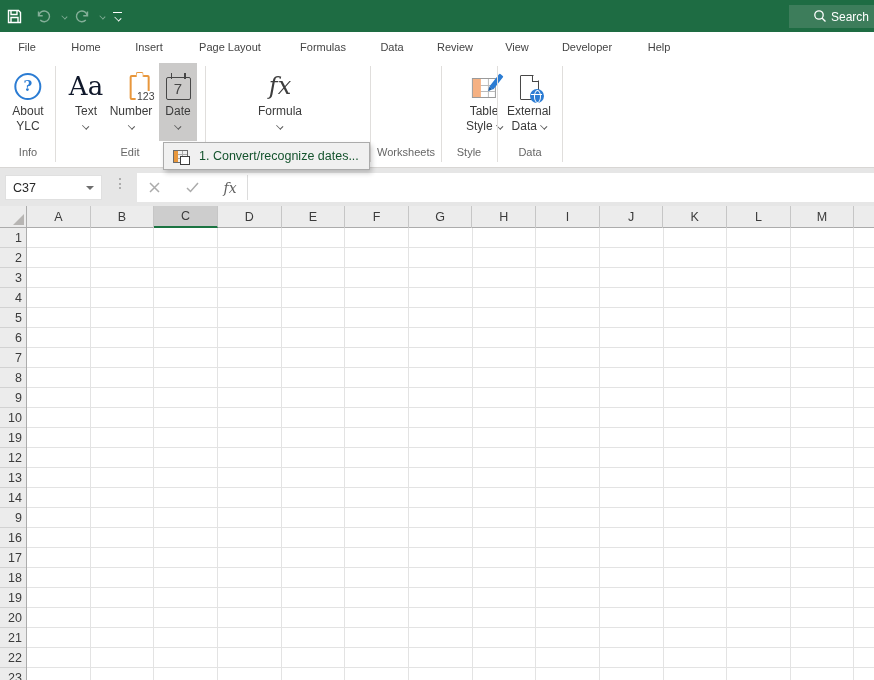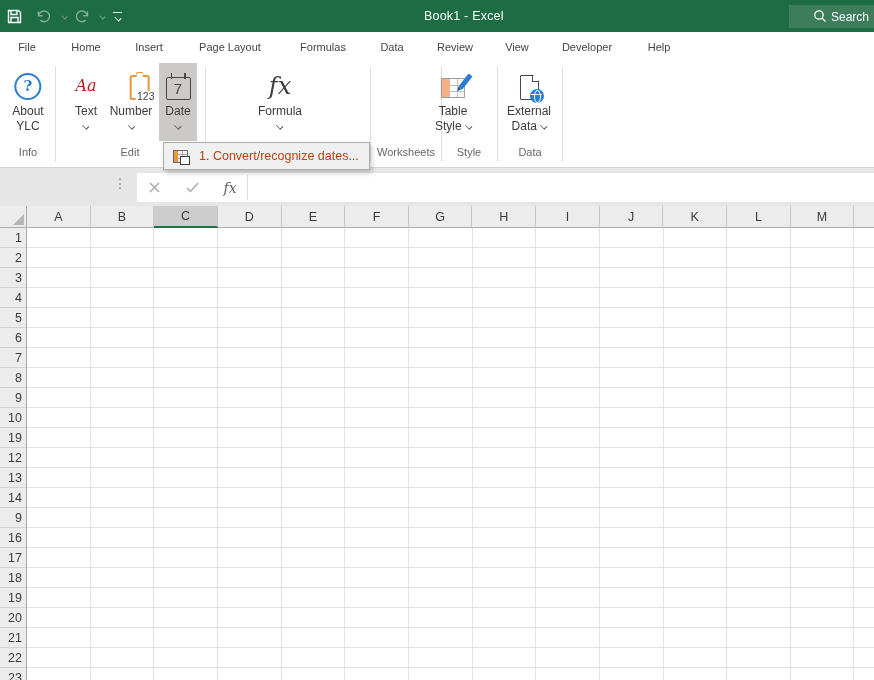--- a/index.html
+++ b/index.html
@@ -34,21 +34,21 @@
   .bigbtn { position:absolute; top:1px; height:78px; transform:translateX(-50%); display:flex; flex-direction:column; align-items:center; padding-top:5px; background:transparent; border:none; cursor:default; }
   .bigbtn.pressed { background:#CBCAC9; }
   .icnbox { height:36px; display:flex; align-items:center; justify-content:center; }
   .blabel { font-size:12px; color:#3b3b3b; line-height:15px; white-space:nowrap; display:flex; align-items:center; }
   .chev { width:5.5px; height:5.5px; border-right:1.3px solid #555; border-bottom:1.3px solid #555; transform:rotate(45deg) scale(1,.72); display:inline-block; }
   .chevrow { height:13px; display:flex; align-items:center; }
   .inlinechev { margin-left:4px; margin-bottom:2px; }
 
   
   .ic-help { width:27px; height:27px; border:2px solid #2B7CD3; border-radius:50%; color:#2B7CD3; font-size:15px; font-weight:bold; display:flex; align-items:center; justify-content:center; font-family:"DejaVu Serif", serif; }
-  .ic-aa { font-family:"DejaVu Serif", serif; font-style:italic; font-size:16px; color:#b91c1c; line-height:26px; }
+  .ic-aa { font-family:"DejaVu Serif", serif; font-size:26px; color:#0f172a; line-height:26px; }
   .ic-clip { position:relative; width:20px; height:25px; border:2px solid #E8973C; border-radius:2px; margin-top:3px;margin-left:17px; }
   .ic-clip .cliptop { position:absolute; left:4px; top:-5px; width:8px; height:5px; border:1.6px solid #E8973C; border-bottom:none; border-radius:2px 2px 0 0; background:#fff; }
   .ic-clip .n123 { position:absolute; right:-7px; bottom:-4px; background:#fff; font-size:10.5px; color:#444; padding-left:1px; line-height:11px; }
   .ic-cal { position:relative; width:25px; height:23px; border:1.6px solid #474747; border-radius:2px; margin-top:4px; display:flex; align-items:center; justify-content:center; font-size:15px; color:#474747; }
   .ic-cal .t1,.ic-cal .t2 { position:absolute; top:-5px; width:1.6px; height:6px; background:#474747; }
   .ic-cal .t1 { left:4px; } .ic-cal .t2 { right:4px; }
   .ic-range { display:grid; grid-template-columns:8px 8px 8px; grid-template-rows:6.5px 6.5px 6.5px; border:1px solid #8a8a8a; }
   .ic-range div { border:.5px solid #9a9a9a; background:#fff; }
   .ic-range .b { background:#9DC3E6; } .ic-range .o { background:#F5B183; border-color:#E8973C; }
   .ic-fx { font-family:"DejaVu Serif", serif; font-style:italic; font-size:24px; color:#3d3d3d; line-height:26px; }
@@ -68,21 +68,21 @@
       linear-gradient(#bbb 0 0) top 6px left/100% 1px no-repeat,
       linear-gradient(#bbb 0 0) top 12px left/100% 1px no-repeat; }
   .ic-tstyle .pencil { position:absolute; right:-3px; top:-6px; width:4.5px; height:17px; background:#2B7CD3; transform:rotate(38deg); border-radius:1px; }
   .ic-tstyle .pencil::after { content:""; position:absolute; left:0; bottom:-4px; width:0; height:0; border-left:2.2px solid transparent; border-right:2.2px solid transparent; border-top:4px solid #1b5fa8; }
   .ic-comment { position:relative; width:24px; height:17px; border:1.5px solid #474747; background:#fff; margin-top:6px; }
   .ic-comment::before { content:""; position:absolute; right:-5px; top:-6px; width:14px; height:8px; border:1.5px solid #474747; border-bottom:none; background:#fff; z-index:-1; }
   .ic-comment::after { content:""; position:absolute; left:2px; bottom:-6px; width:7px; height:6px; background:#fff; border-left:1.5px solid #474747; border-bottom:1.5px solid #474747; transform:skewX(-28deg); }
 
   
   .menu { position:absolute; left:163px; top:142px; width:207px; height:28px; background:#F0F0F0; border:1px solid #ABABAB; box-shadow:2px 3px 5px rgba(0,0,0,.2); z-index:50; display:flex; align-items:center; }
-  .menu-item { display:flex; align-items:center; width:100%; height:100%; padding-left:9px; font-size:12.5px; color:#c2410c; }
+  .menu-item { display:flex; align-items:center; width:100%; height:100%; padding-left:9px; font-size:12.5px; color:#14532d; }
   .ic-convdate { position:relative; width:15px; height:13px; border:1px solid #6b6b6b; margin-right:11px;
       background: linear-gradient(#E8973C 0 0) left top/4px 100% no-repeat,
       linear-gradient(#aaa 0 0) left 8px top/1px 100% no-repeat,
       linear-gradient(#aaa 0 0) top 3.5px left/100% 1px no-repeat,
       linear-gradient(#aaa 0 0) top 7.5px left/100% 1px no-repeat; }
   .ic-convdate::after { content:""; position:absolute; right:-3px; bottom:-3px; width:8px; height:7px; background:#fff; border:1.3px solid #3c3c3c; }
 
   
   .fbar { position:absolute; left:0; top:168px; width:874px; height:38px; background:#E6E6E6; }
   .namebox { position:absolute; left:5px; top:7px; width:97px; height:25px; background:#fff; border:1px solid #E0E0E0; display:flex; align-items:center; padding-left:7px; font-size:12.5px; color:#262626; }
@@ -138,21 +138,20 @@
               <path d="M13.2 6.5 a5.4 5.4 0 1 0 -1.4 4.6" fill="none" stroke="#fff" stroke-width="1.4"></path>
             </svg>
         </span>
       </div>
       <span class="qat-chev"></span>
       <div class="qat-custom">
         <span class="bar"></span>
         <span class="chev"></span>
       </div>
     </div>
-    <div class="win-title">Book1  -  Excel</div>
     <div class="search-pill">
       <svg width="14" height="14" viewBox="0 0 14 14">
           <circle cx="6" cy="6" r="4.2" fill="none" stroke="#fff" stroke-width="1.3"></circle>
           <path d="M9.2 9.2 L12.5 12.5" stroke="#fff" stroke-width="1.3"></path>
         </svg>
       <span>Search</span>
     </div>
   </div>
 
   <div class="tabsrow">
@@ -225,21 +224,21 @@
       <span class="blabel">Formula</span>
       <span class="chevrow">
           <span class="chev"></span>
         </span>
     </button>
 
     <div class="rsep" style="left:370px"></div>
 
     <div class="rsep" style="left:441px"></div>
 
-    <button class="bigbtn" style="left:453px">
+    <button class="bigbtn" style="left:484px">
       <span class="icnbox">
         <span class="ic-tstyle">
             <span class="pencil"></span>
           </span>
       </span>
       <span class="blabel">Table</span>
       <span class="blabel">
           <span>Style</span>
           <span class="chev inlinechev"></span>
         </span>
@@ -270,20 +269,24 @@
   </div>
 
   <div class="menu">
     <div class="menu-item">
       <span class="ic-convdate"></span>
       <span>1. Convert/recognize dates...</span>
     </div>
   </div>
 
   <div class="fbar">
+    <div class="namebox">
+      <span>C37</span>
+      <span class="dd"></span>
+    </div>
     <div class="fdots">
         <i></i>
         <i></i>
         <i></i>
       </div>
     <div class="fpanel">
       <div class="fbtn" style="left:0px">
         <svg width="11" height="11" viewBox="0 0 11 11">
             <path d="M1 1 L10 10 M10 1 L1 10" stroke="#ABABAB" stroke-width="1.5"></path>
           </svg>

